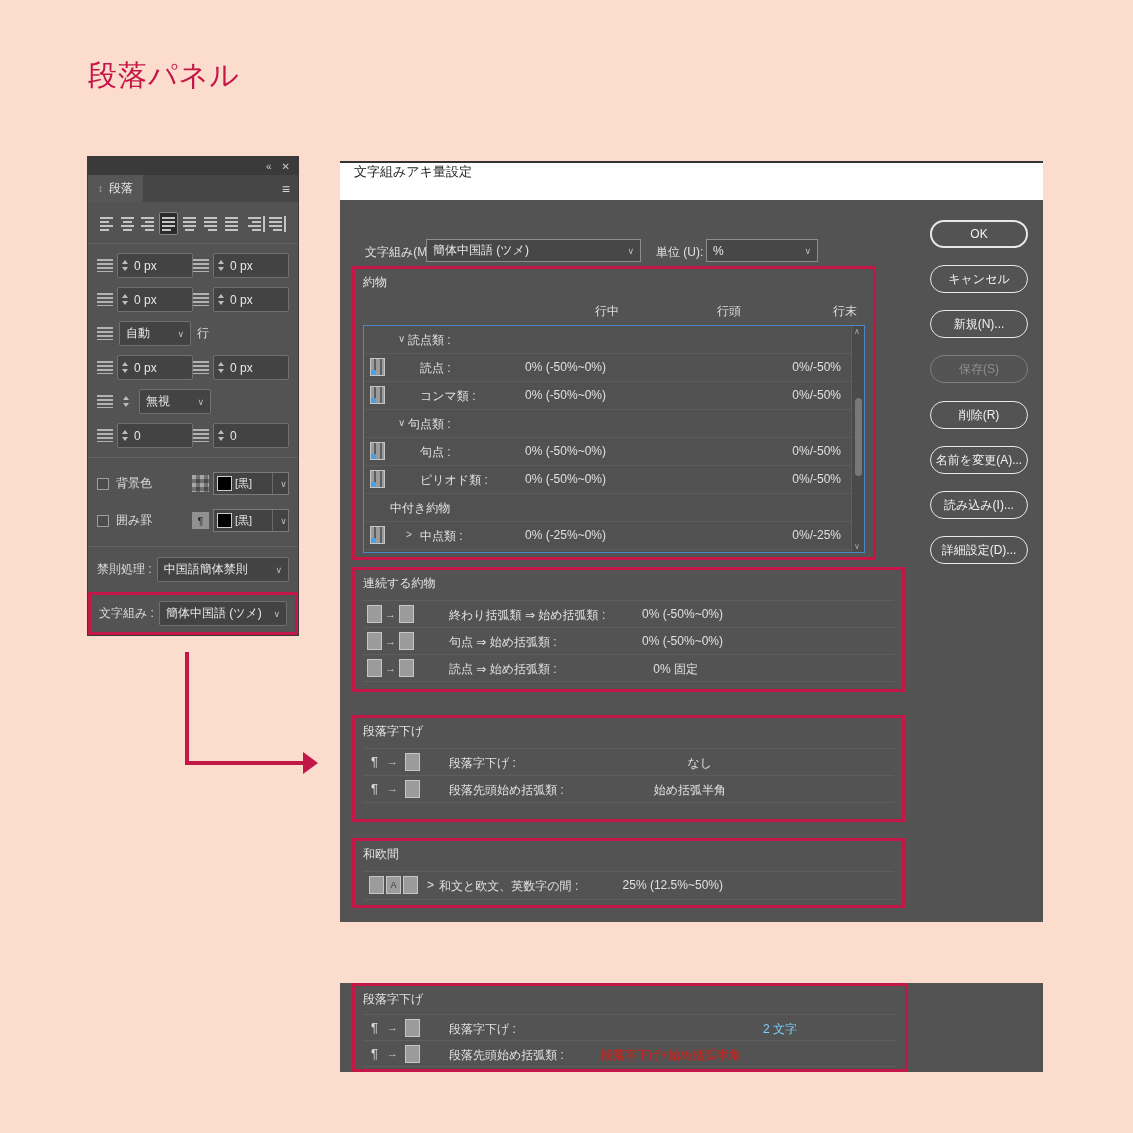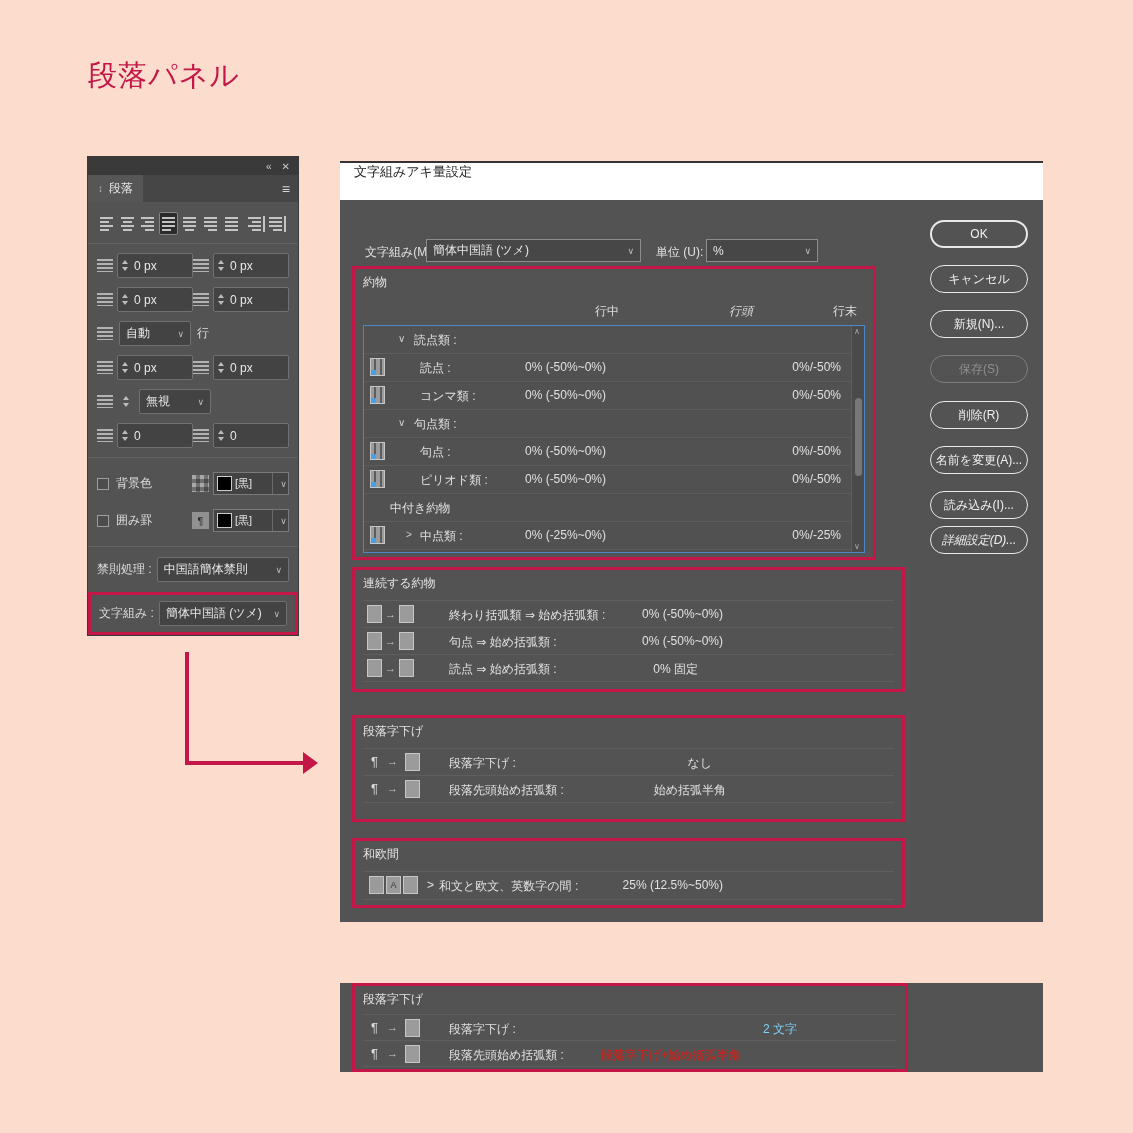--- a/index.html
+++ b/index.html
@@ -89,29 +89,29 @@
                   color:#1c1c1c; font-size:13px; display:flex; align-items:flex-start; padding-left:14px; }
   .dlg-label { position:absolute; color:#e2e2e2; }
   .ddl { position:absolute; height:23px; background:#474747; border:1px solid #8d8d8d;
          display:flex; align-items:center; justify-content:space-between; padding:0 6px; color:#e8e8e8; }
 
   .redbox { position:absolute; border:3px solid #c31747; }
   .sec-title { position:absolute; left:8px; top:5px; color:#e4e4e4; }
 
   
   .yaku-head span { position:absolute; top:34px; color:#dedede; }
-  .yh-naka { right:254px; } .yh-to { right:120px;font-style:italic; } .yh-matsu { right:16px; }
+  .yh-naka { right:254px; } .yh-to { right:132px; } .yh-matsu { right:16px; }
   .yaku-list { position:absolute; left:8px; right:8px; top:56px; height:228px;
                border:1px solid #4a86c8; background:#515151; overflow:hidden; }
   .yrows { margin-right:13px; }
   .yrow { height:28px; position:relative; border-bottom:1px solid #5c5c5c; }
   .yrow .chev { position:absolute; left:34px; top:7px; font-size:10px; color:#cfcfcf; }
   .yrow .chev.item-chev { left:42px; }
   .ylabel { position:absolute; top:6px; }
-  .ylabel.g { left:50px; } .ylabel.i { left:56px; } .ylabel.s { left:26px; }
+  .ylabel.g { left:44px; } .ylabel.i { left:56px; } .ylabel.s { left:26px; }
   .val { position:absolute; top:6px; }
   .vn { right:245px; } .vm { right:10px; }
   .gicon { position:absolute; left:6px; top:4px; width:15px; height:18px; background:#9b9b9b;
            border:1px solid #c6c6c6;
            background-image:linear-gradient(90deg, rgba(0,0,0,0) 3px,#5d5d5d 3px,#5d5d5d 5px,rgba(0,0,0,0) 5px,rgba(0,0,0,0) 9px,#5d5d5d 9px,#5d5d5d 11px,rgba(0,0,0,0) 11px); }
   .gicon.blue::after { content:""; position:absolute; left:0; bottom:0; width:5px; height:5px; background:#4aa0e6; }
   .yscroll { position:absolute; right:0; top:0; bottom:0; width:13px; background:#4a4a4a;
              border-left:1px solid #5e5e5e; }
   .yscroll .sa { position:absolute; left:2px; font-size:8px; color:#aaa; }
   .yscroll .up { top:1px; } .yscroll .dn { bottom:1px; }
@@ -570,21 +570,21 @@
       </div>
     <div class="dbtn" style="top:238px;">
         <span>削除(R)</span>
       </div>
     <div class="dbtn" style="top:283px;">
         <span>名前を変更(A)...</span>
       </div>
     <div class="dbtn" style="top:328px;">
         <span>読み込み(I)...</span>
       </div>
-    <div class="dbtn" style="top:363px;font-style:italic;">
+    <div class="dbtn" style="top:373px;">
         <span>詳細設定(D)...</span>
       </div>
   </div>
 
   <div class="frag">
     <div class="frag-box">
       <span class="sec-title">段落字下げ</span>
       <div class="srows">
         <div class="srow">
           <span class="pilc">¶</span>

